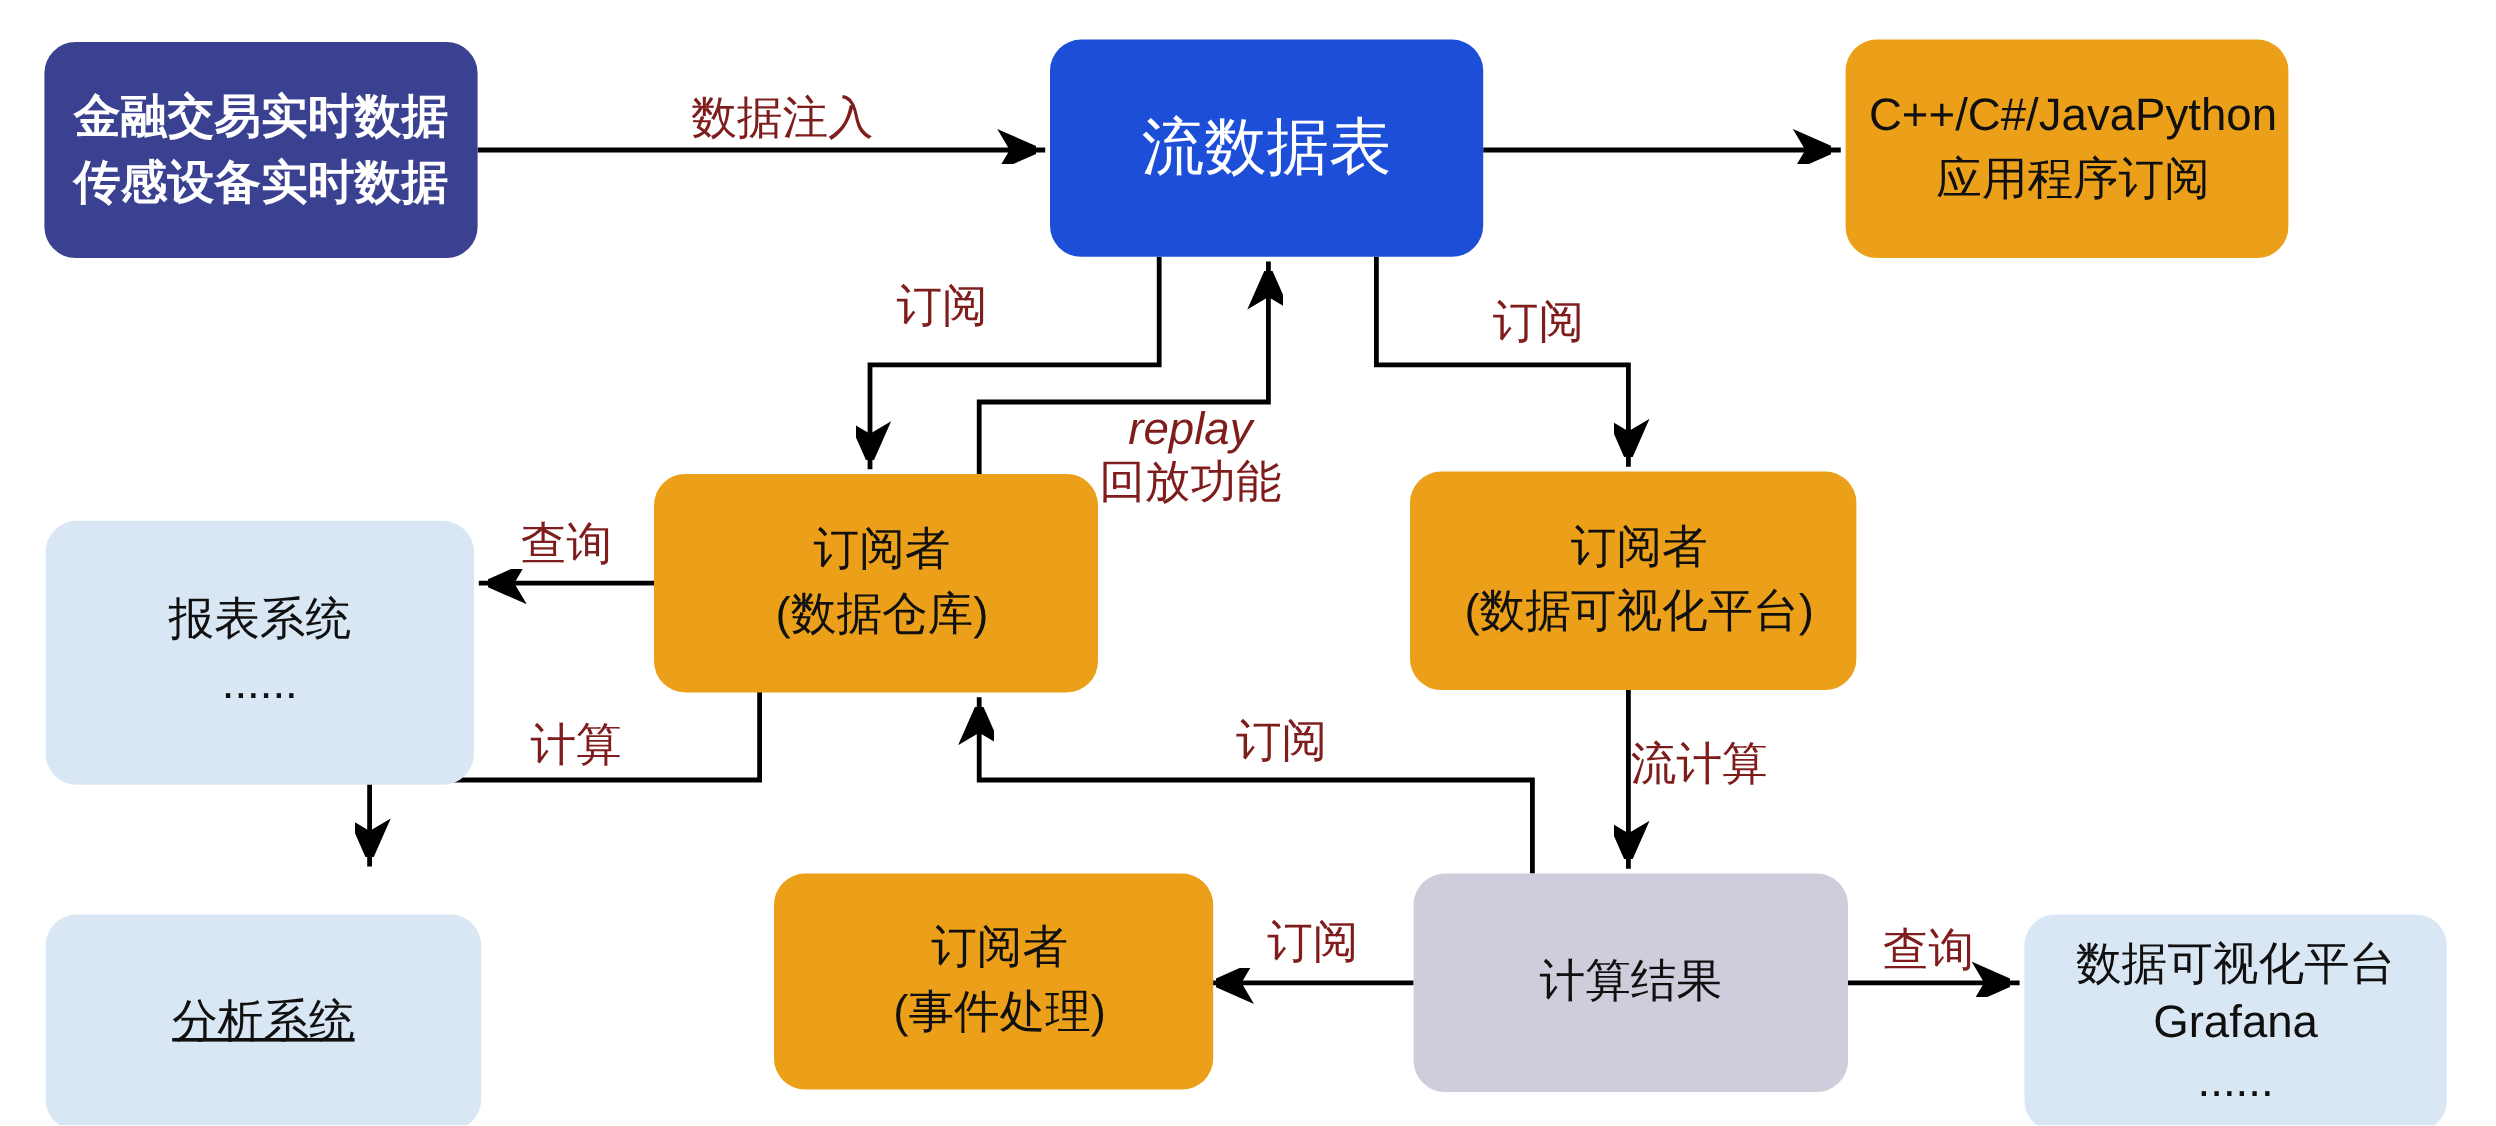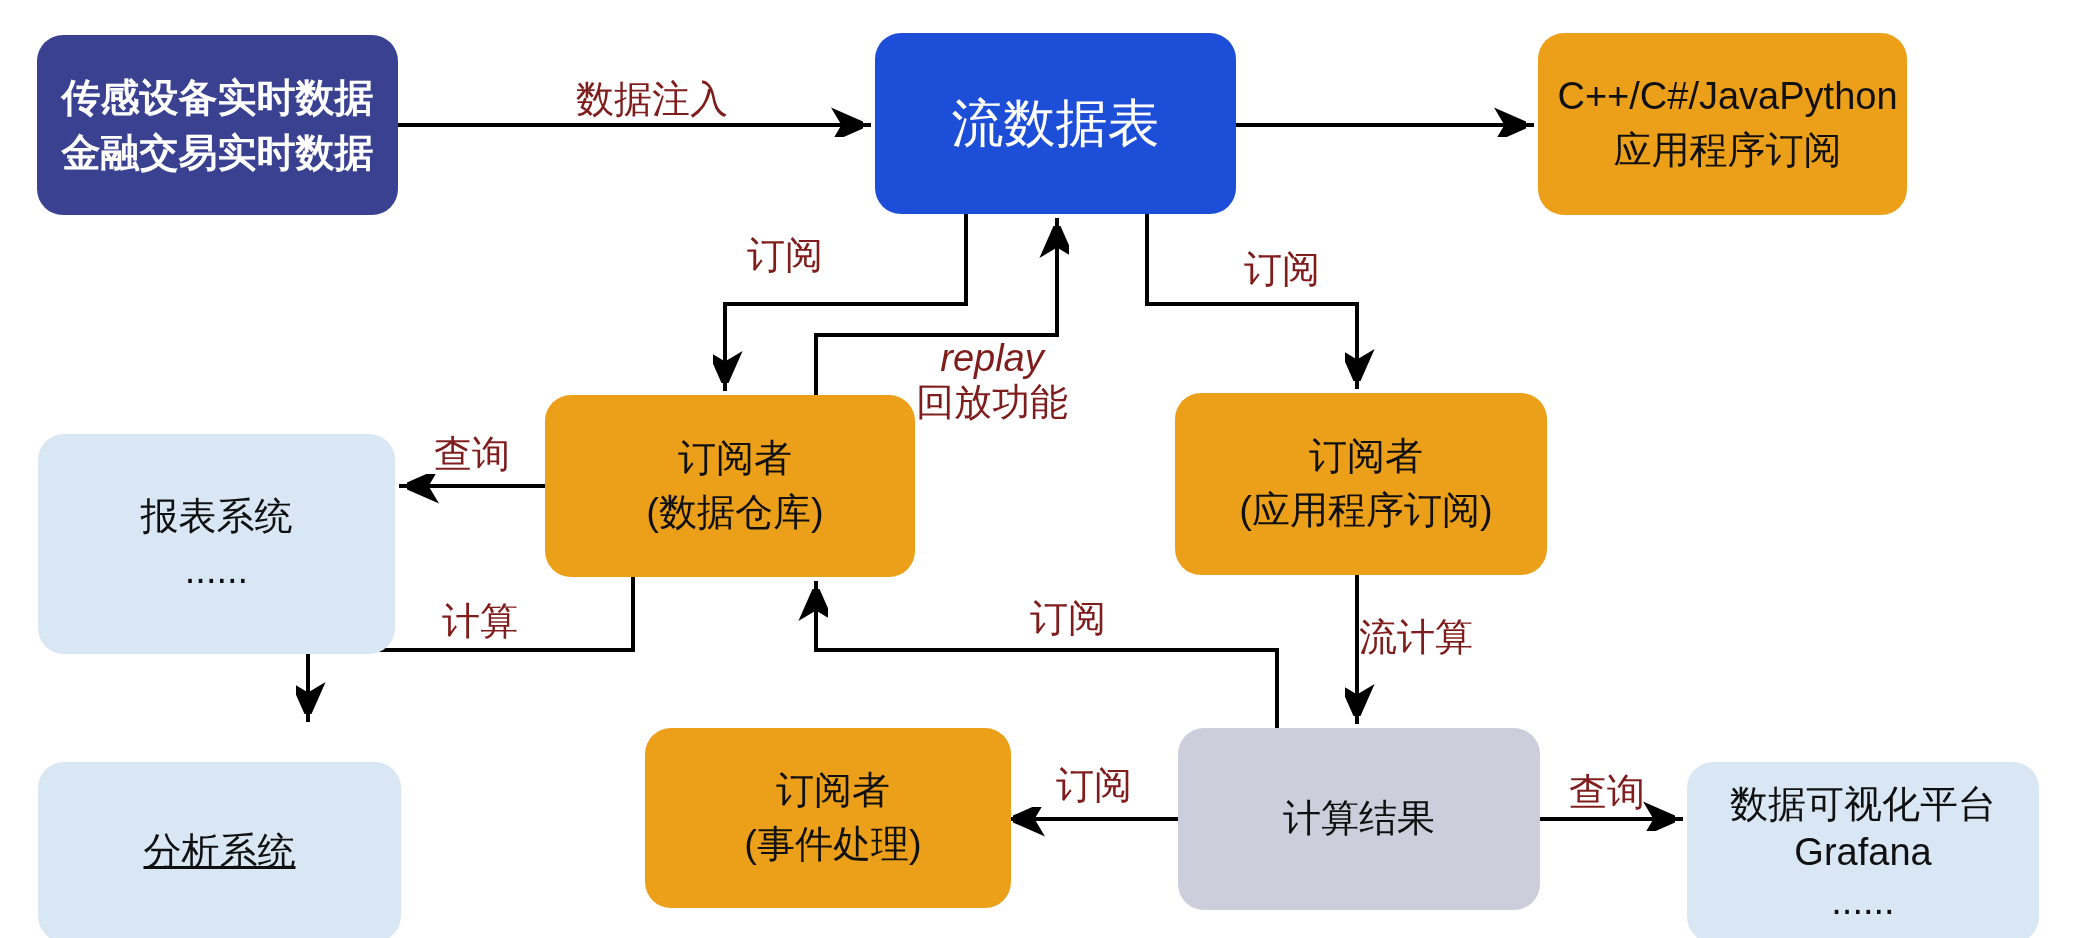--- a/index.html
+++ b/index.html
@@ -43,22 +43,22 @@
       <path d="M 545 486 L 399 486" marker-end="url(#ah)"></path>
       <path d="M 633 575 L 633 650 L 308 650 L 308 722" marker-end="url(#ah)"></path>
       <path d="M 1277 728 L 1277 650 L 816 650 L 816 581" marker-end="url(#ah)"></path>
       <path d="M 1357 575 L 1357 724" marker-end="url(#ah)"></path>
       <path d="M 1178 819 L 1005 819" marker-end="url(#ah)"></path>
       <path d="M 1540 819 L 1683 819" marker-end="url(#ah)"></path>
     </g>
   </svg>
 
   <div class="node indigo" style="left:37px;top:35px;width:361px;height:180px;">
+    <span>金融交易实时数据</span>
     <span>传感设备实时数据</span>
-    <span>金融交易实时数据</span>
   </div>
 
   <div class="node blue" style="left:875px;top:33px;width:361px;height:181px;">
     <span>流数据表</span>
   </div>
 
   <div class="node orange" style="left:1538px;top:33px;width:359px;height:182px;">
     <span>C++/C#/JavaPython</span>
     <span>应用程序订阅</span>
   </div>
@@ -68,21 +68,21 @@
     <span>......</span>
   </div>
 
   <div class="node orange" style="left:545px;top:395px;width:360px;height:182px;">
     <span>订阅者</span>
     <span>(数据仓库)</span>
   </div>
 
   <div class="node orange" style="left:1175px;top:393px;width:362px;height:182px;">
     <span>订阅者</span>
-    <span>(应用程序订阅)</span>
+    <span>(数据可视化平台)</span>
   </div>
 
   <div class="node lightblue" style="left:38px;top:726px;width:363px;height:180px;text-decoration:underline;">
     <span>分析系统</span>
   </div>
 
   <div class="node orange" style="left:645px;top:728px;width:356px;height:180px;">
     <span>订阅者</span>
     <span>(事件处理)</span>
   </div>

